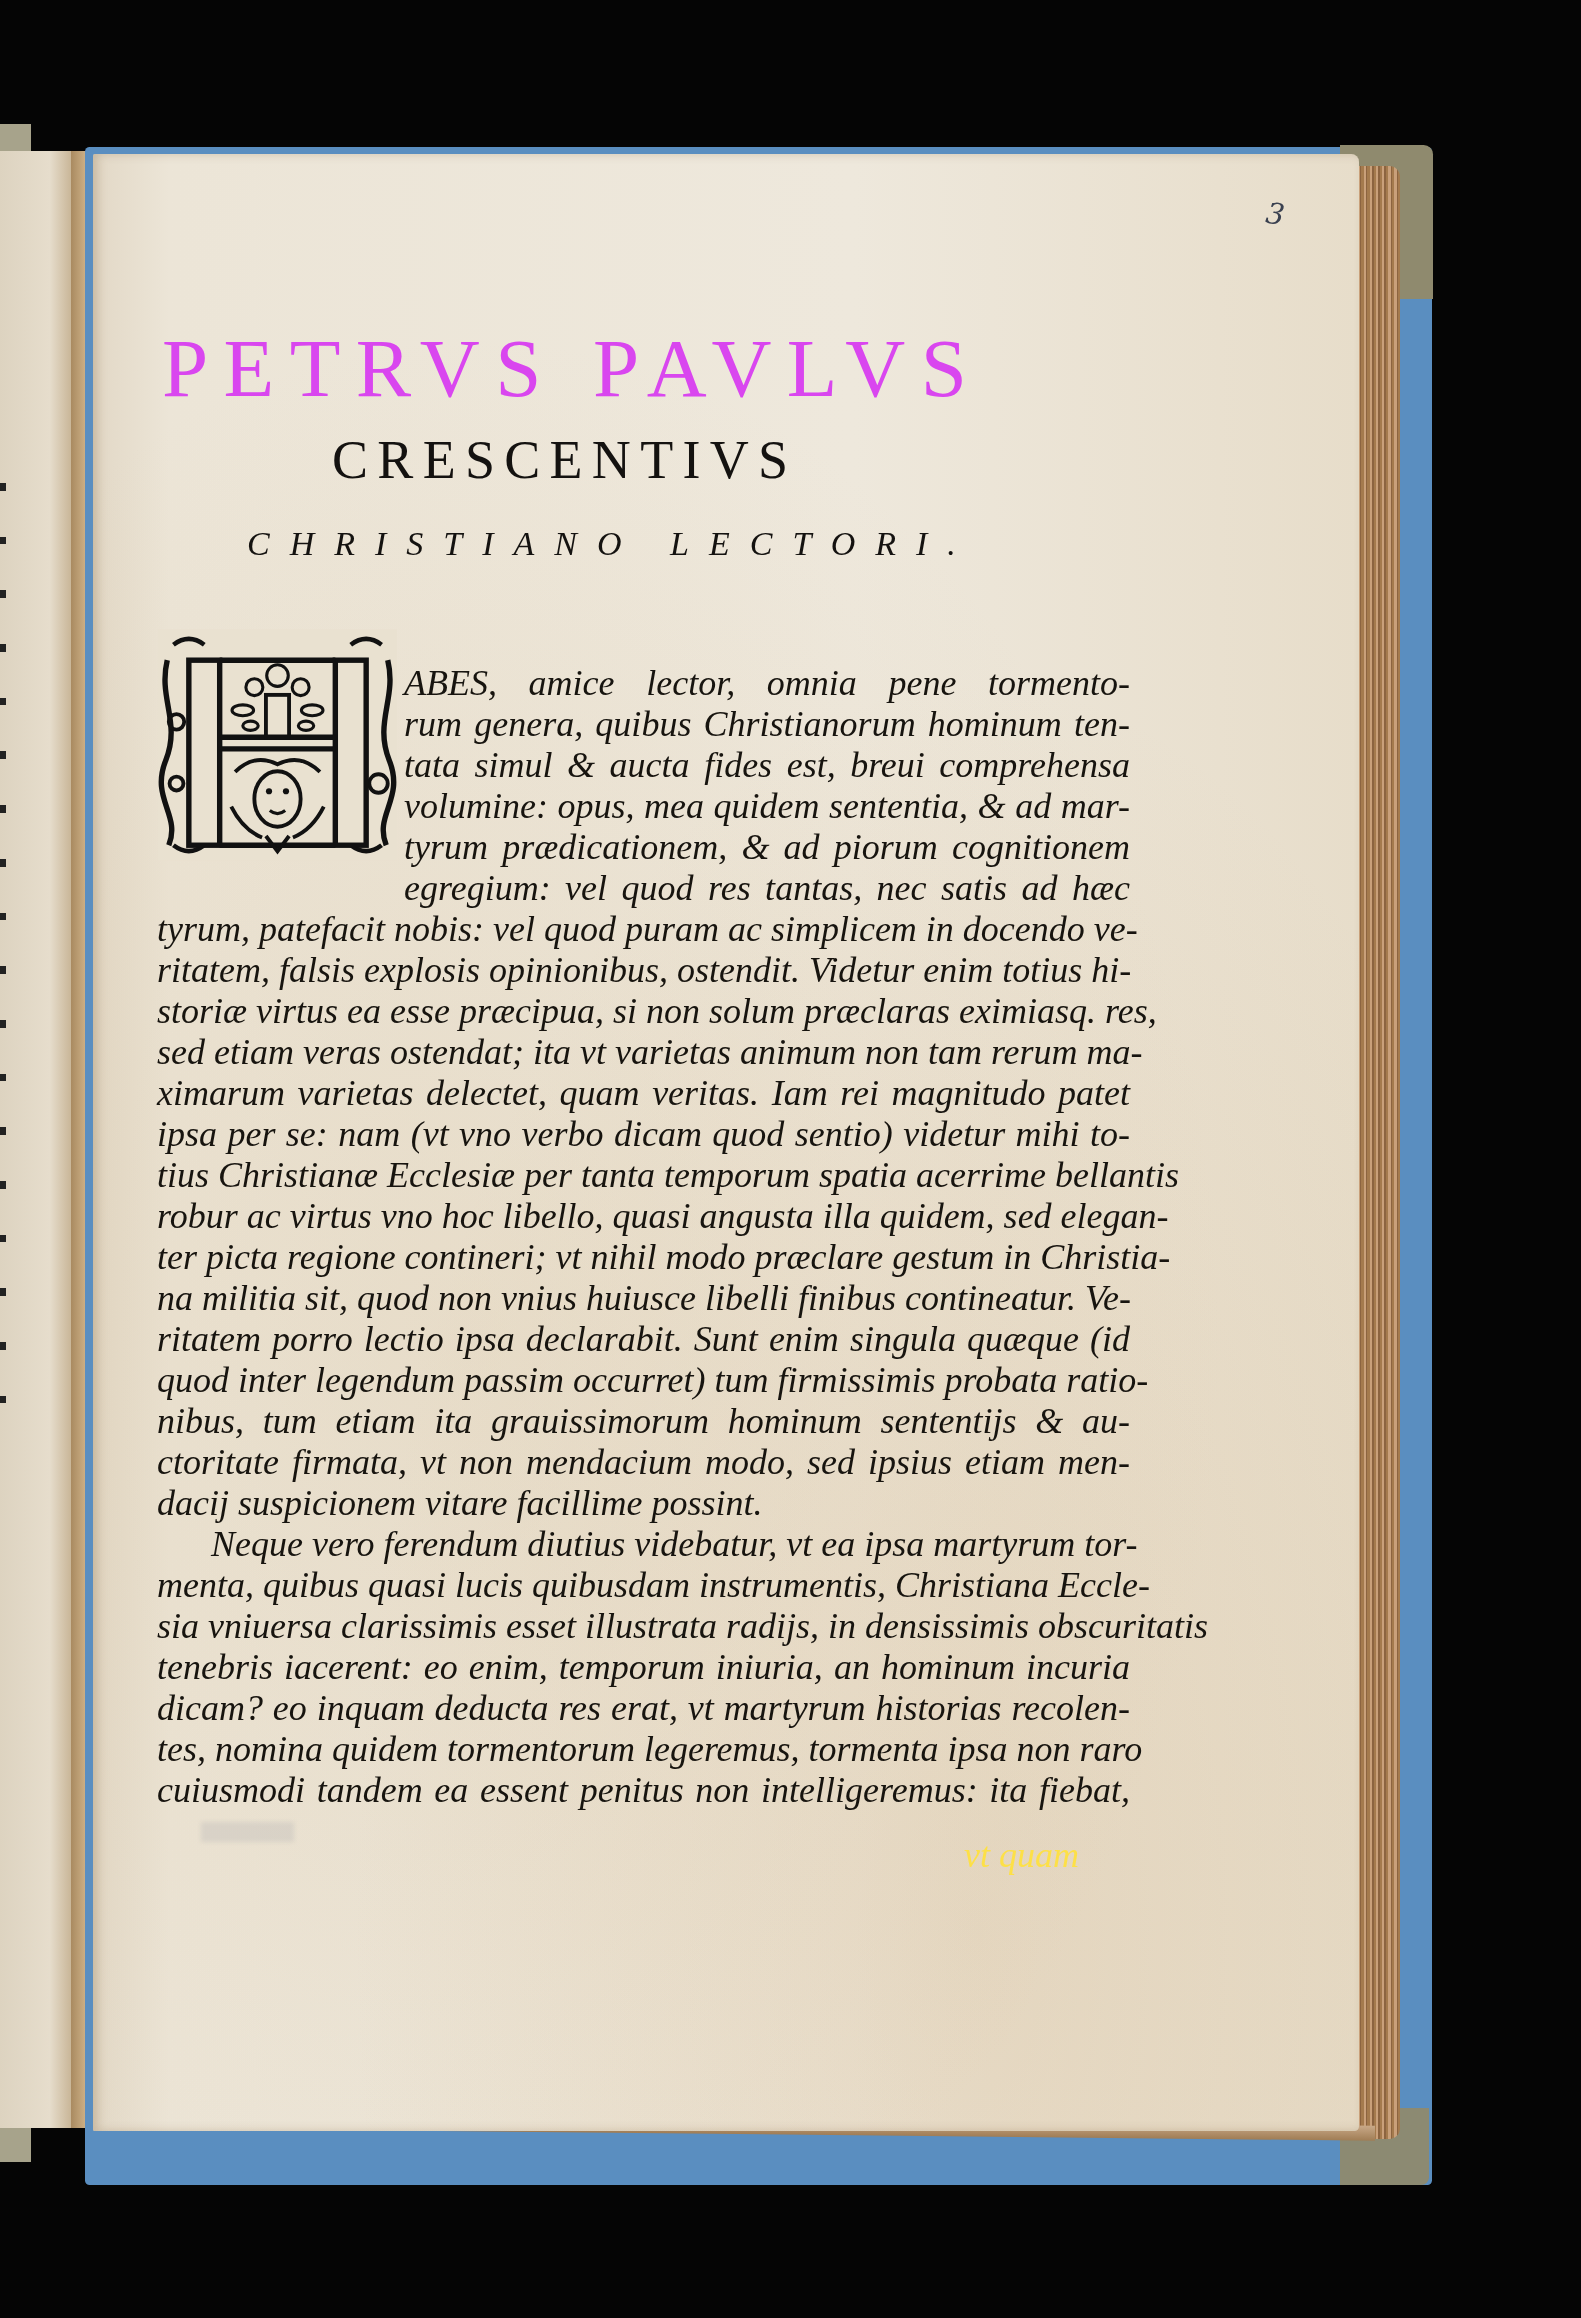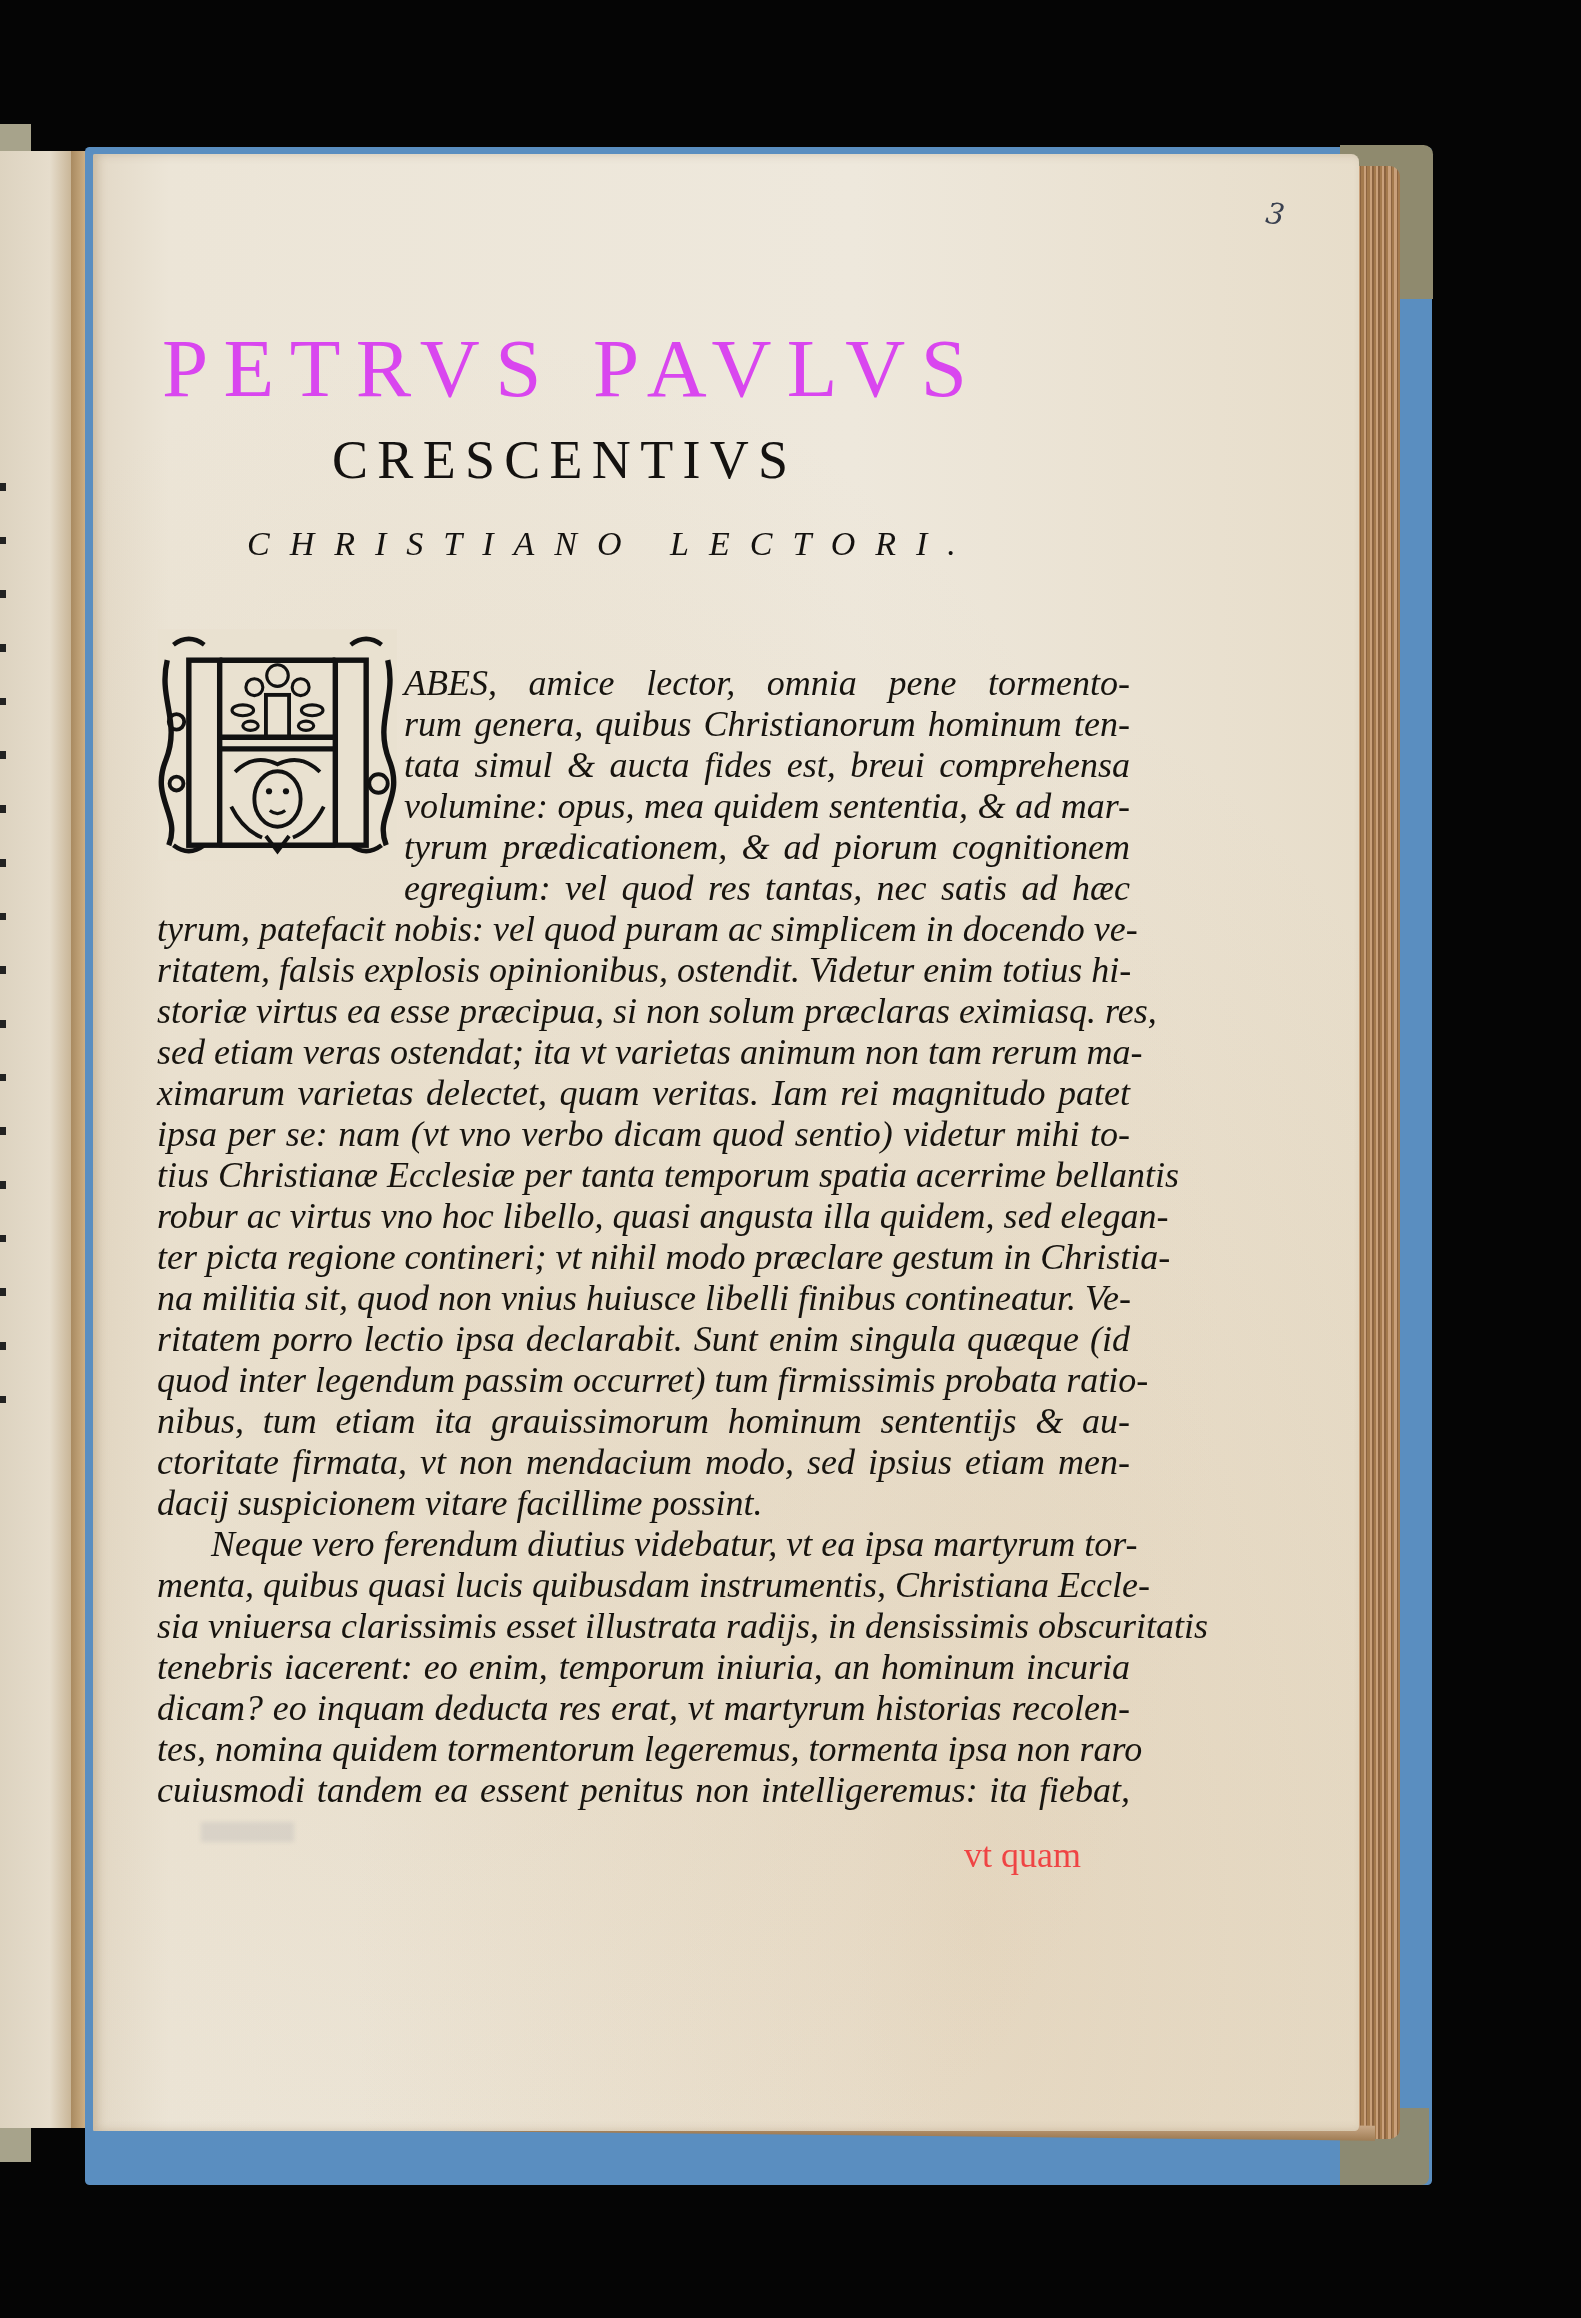--- a/index.html
+++ b/index.html
@@ -83,21 +83,21 @@
     position: absolute; left: 157px; top: 663px; width: 973px;
     font-family: "Liberation Serif", serif; font-style: italic;
     font-size: 36px; line-height: 41px; color: #17140f;
   }
   .line { display: block; white-space: nowrap; text-align: justify; text-align-last: justify; height: 41px; }
   .line.indented { padding-left: 247px; }
   .line.last { text-align-last: left; }
   .line.para { padding-left: 54px; }
   .catchword {
     position: absolute; left: 964px; top: 1834px;
-    font-family: "Liberation Serif", serif; font-size: 36px; color: #ef4444;
+    font-family: "Liberation Serif", serif; font-style: italic; font-size: 36px; color: #fde047;
   }
   .offset-ghost {
     position: absolute; left: 201px; top: 1822px; width: 93px; height: 20px;
     background: rgba(120,130,150,0.15); filter: blur(2.3px);
   }
 </style>
 </head>
 <body>
 
 <div class="left-cover-edge"></div>

